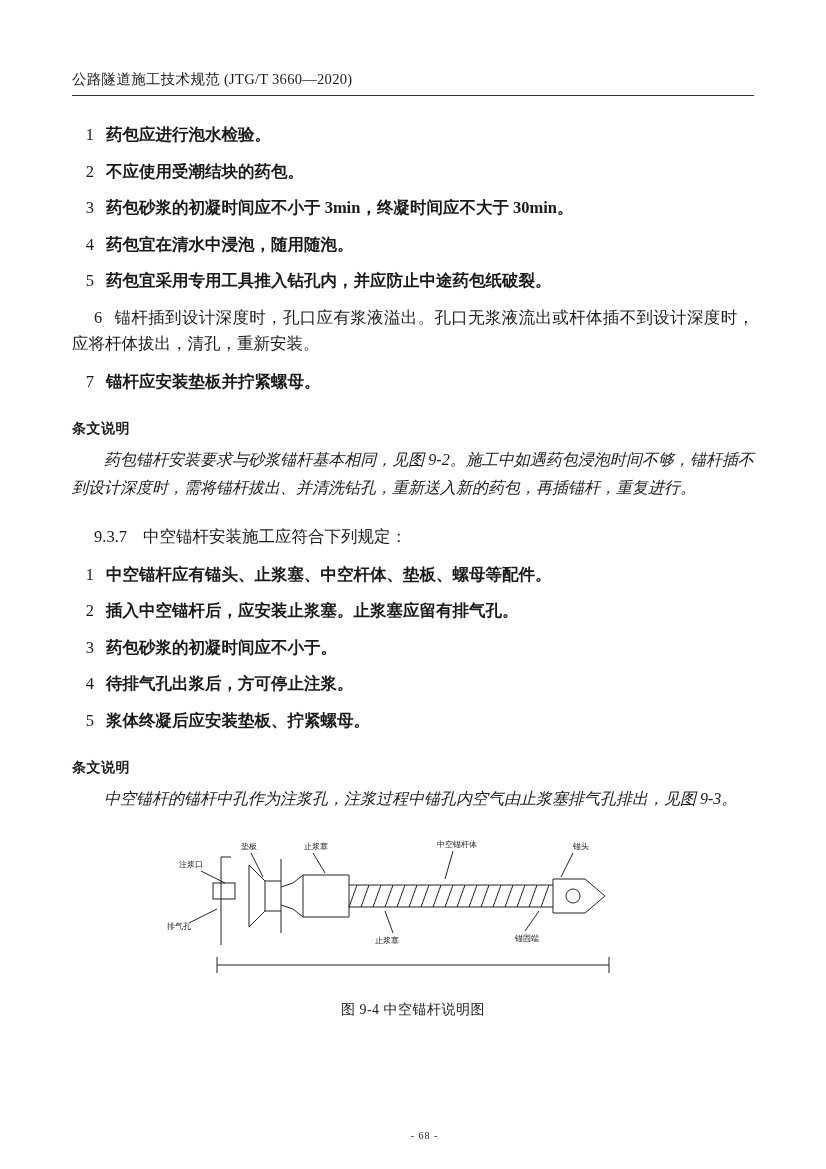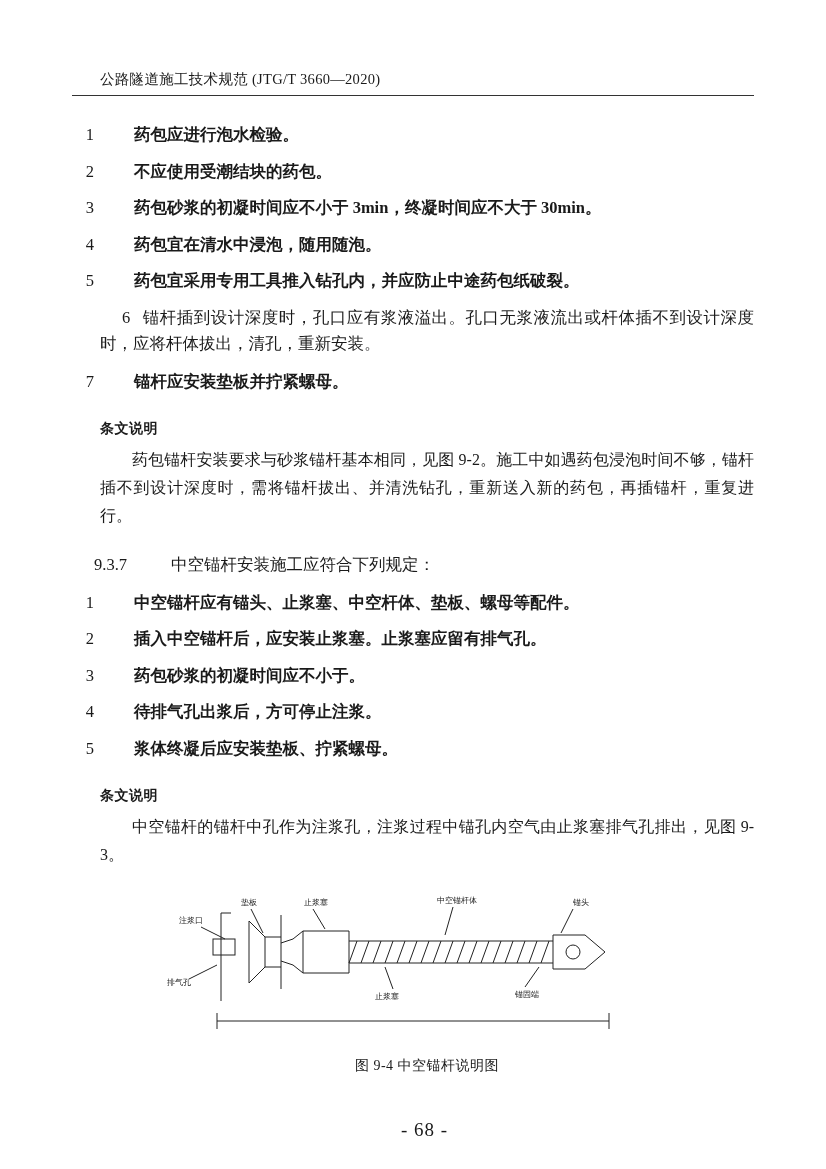--- a/index.html
+++ b/index.html
@@ -66,20 +66,21 @@
   .note-block {
     font-family: "Liberation Serif", "DejaVu Serif", serif;
     font-size: 16px;
     line-height: 1.75;
     text-align: justify;
     margin: 0 0 6px 0;
   }
   .note-block .lead {
     text-indent: 2em;
     display: block;
+    font-style: italic;
   }
   .clause {
     display: flex;
     align-items: center;
     font-size: 16.5px;
     line-height: 1.6;
     margin: 22px 0 11px 0;
   }
   .clause-num {
     flex: 0 0 auto;
@@ -103,25 +104,25 @@
     font-size: 14px;
     margin-top: 6px;
     letter-spacing: 0.5px;
   }
   .footer {
     position: absolute;
     left: 0;
     right: 0;
     bottom: 28px;
     text-align: center;
-    font-size: 19px;
+    font-size: 10px;
     letter-spacing: 1px;
     padding-left: 23px;
   }
-  .cjk { font-family: "Liberation Serif", "DejaVu Serif", serif; margin-left: 28px; }
+  .cjk { font-family: "Liberation Serif", "DejaVu Serif", serif; }
 </style>
 </head>
 <body>
 
 <div class="page">
 
   <div class="header">
     <div class="cjk">公路隧道施工技术规范  (JTG/T 3660—2020)</div>
   </div>
   <div class="header-rule"></div>

